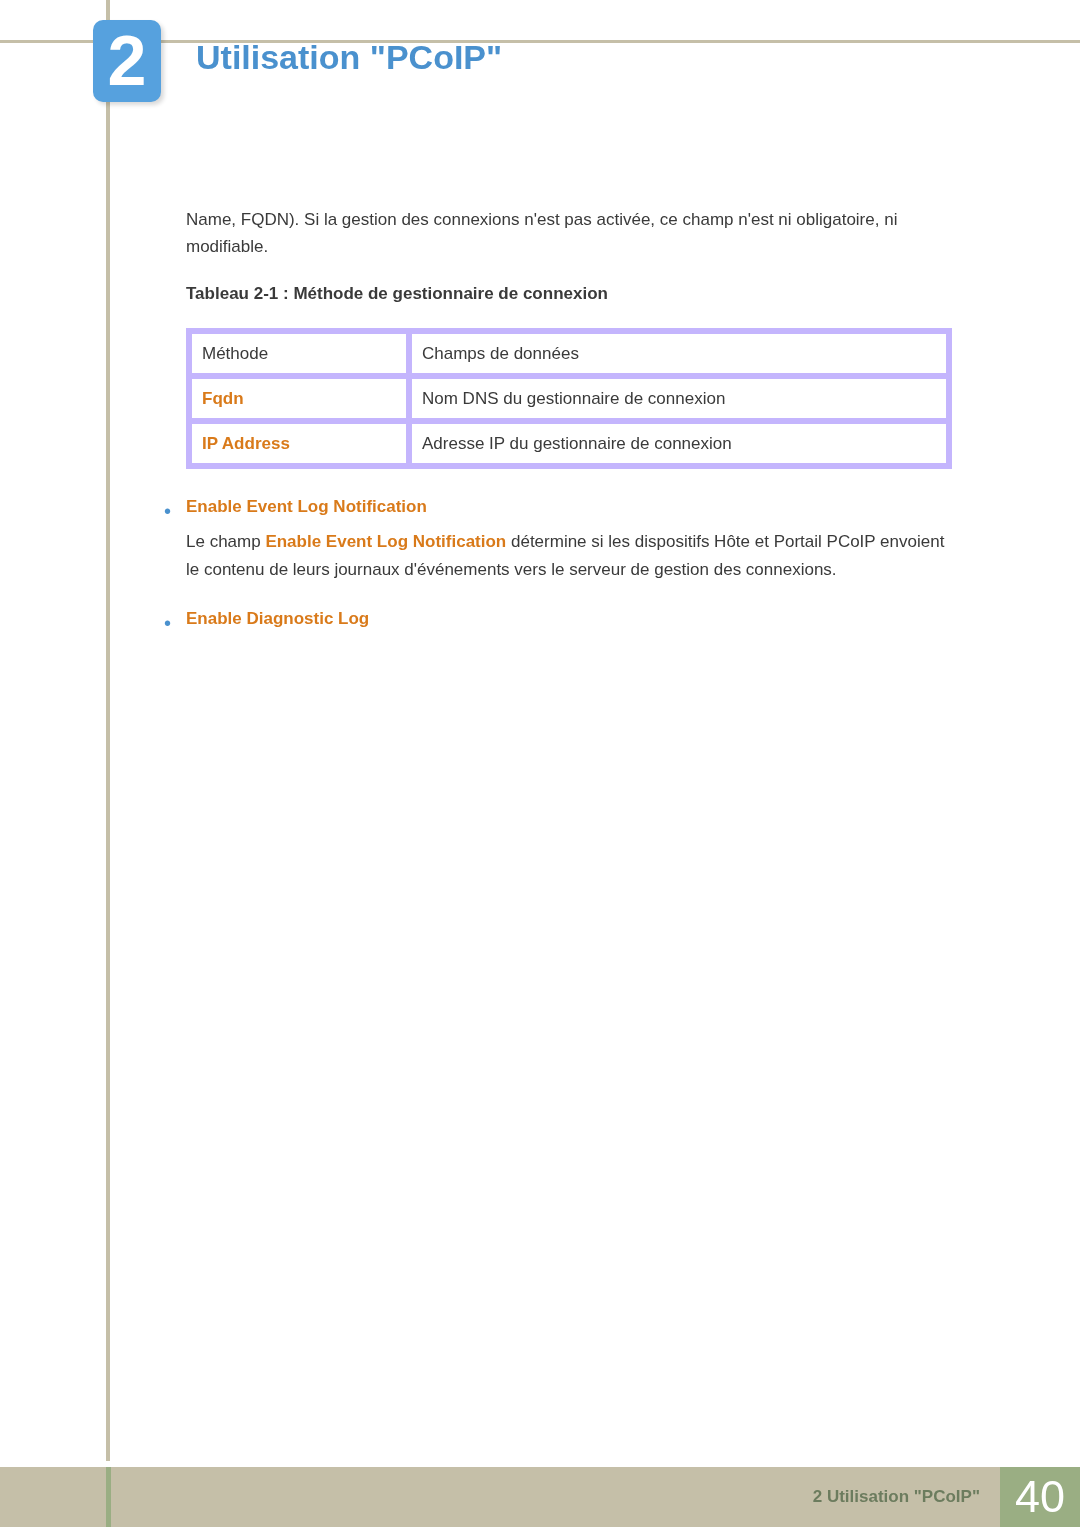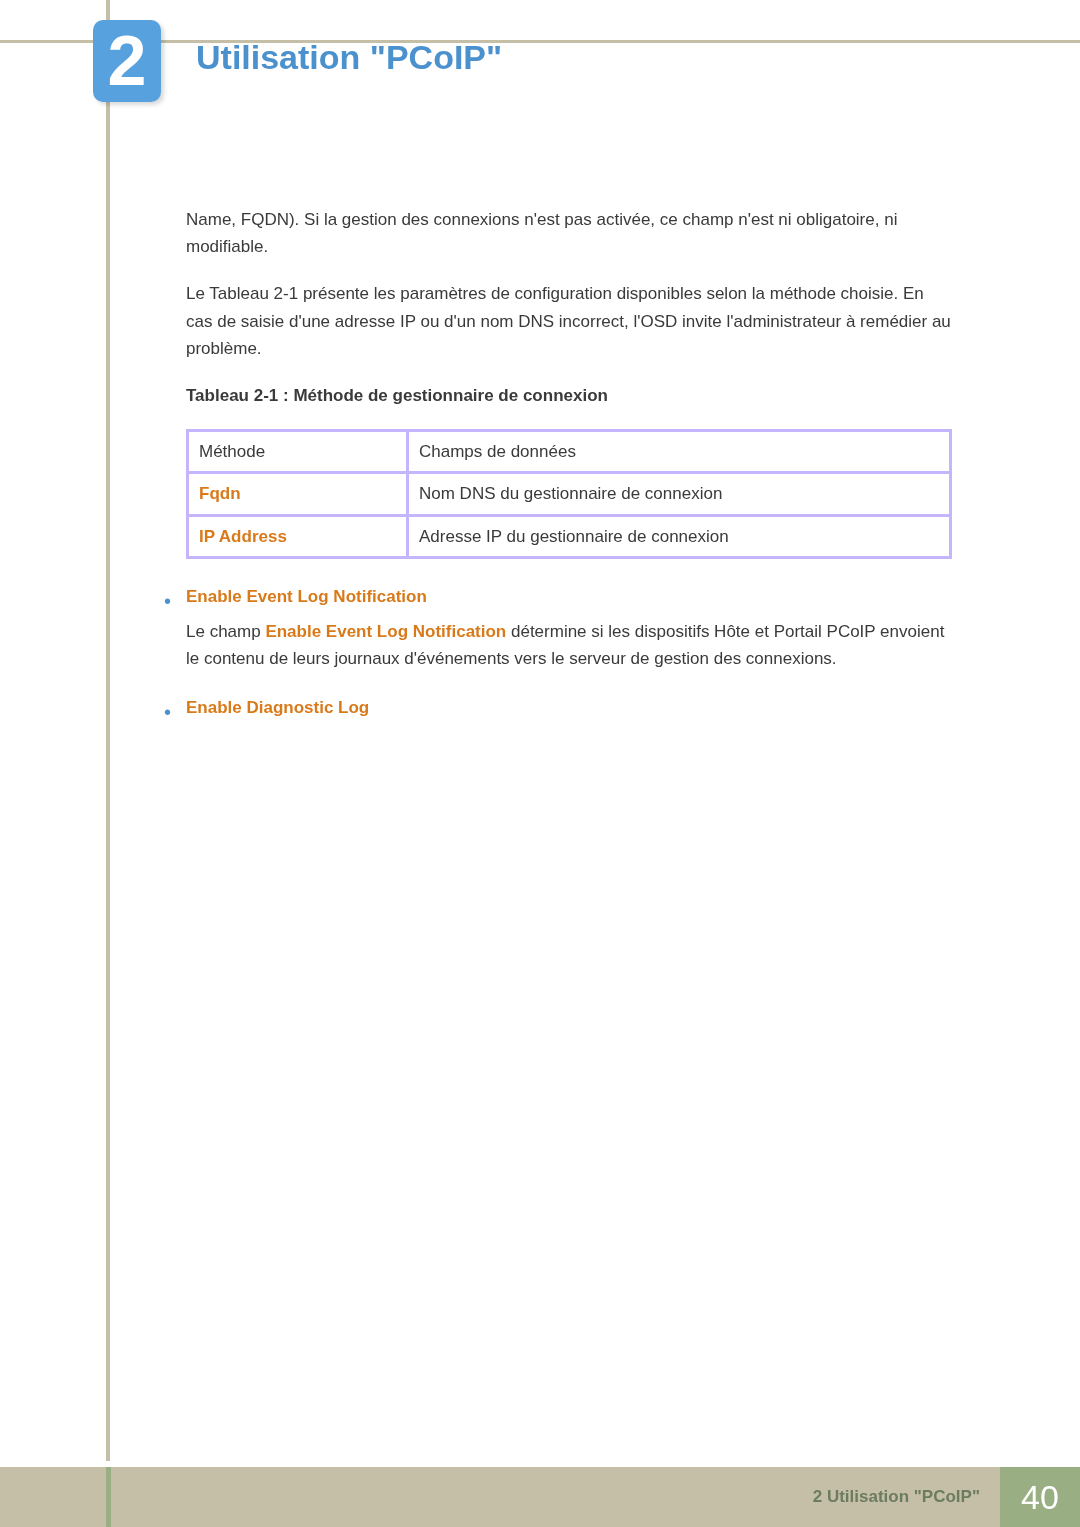--- a/index.html
+++ b/index.html
@@ -58,21 +58,21 @@
   }
   .content p { margin-bottom:20px; }
   .table-caption { font-weight:700; margin-top:20px; margin-bottom:16px; }
 
   table.methods {
     width:100%;
     border-collapse:collapse;
     margin-bottom:24px;
   }
   table.methods td {
-    border:3px solid #c4b5fd;
+    border:6px solid #c4b5fd;
     padding:6px 10px;
     font-size:17px;
   }
   table.methods td:first-child { width:220px; }
   .orange-bold { color:#d97a1a; font-weight:700; }
 
   
   .bullet-item { position:relative; margin-bottom:22px; }
   .bullet-item::before {
     content:"•";
@@ -93,37 +93,36 @@
   .footer-bar {
     flex:1; background:#c5bfa8;
     display:flex; justify-content:flex-end; align-items:center;
     padding-right:20px;
     color:#6c7c5e; font-weight:700; font-size:17px;
   }
   .footer-bar .accent { position:absolute; left:106px; top:0; width:5px; height:60px; background:#9aae83; }
   .page-num {
     width:80px; background:#9aae83;
     display:flex; align-items:center; justify-content:center;
-    color:#fff; font-size:34px; font-weight:400;
+    color:#fff; font-size:45px; font-weight:400;
   }
 </style>
 </head>
 <body>
 
 <div class="hr"></div>
 <div class="left-rule"></div>
 
 <div class="chapter-badge">
   <span>2</span>
 </div>
 <div class="chapter-title">Utilisation "PCoIP"</div>
 
 <div class="content">
   <p>Name, FQDN). Si la gestion des connexions n'est pas activée, ce champ n'est ni obligatoire, ni modifiable.</p>
-  <p>Le Tableau 2-1 présente les paramètres de configuration disponibles selon la méthode choisie. En cas de saisie d'une adresse IP ou d'un nom DNS incorrect, l'OSD invite l'administrateur à remédier au problème.</p>
 
   <p class="table-caption">Tableau 2-1 : Méthode de gestionnaire de connexion</p>
 
   <table class="methods">
     <tbody>
         <tr>
       <td>Méthode</td>
       <td>Champs de données</td>
     </tr>
     <tr>

